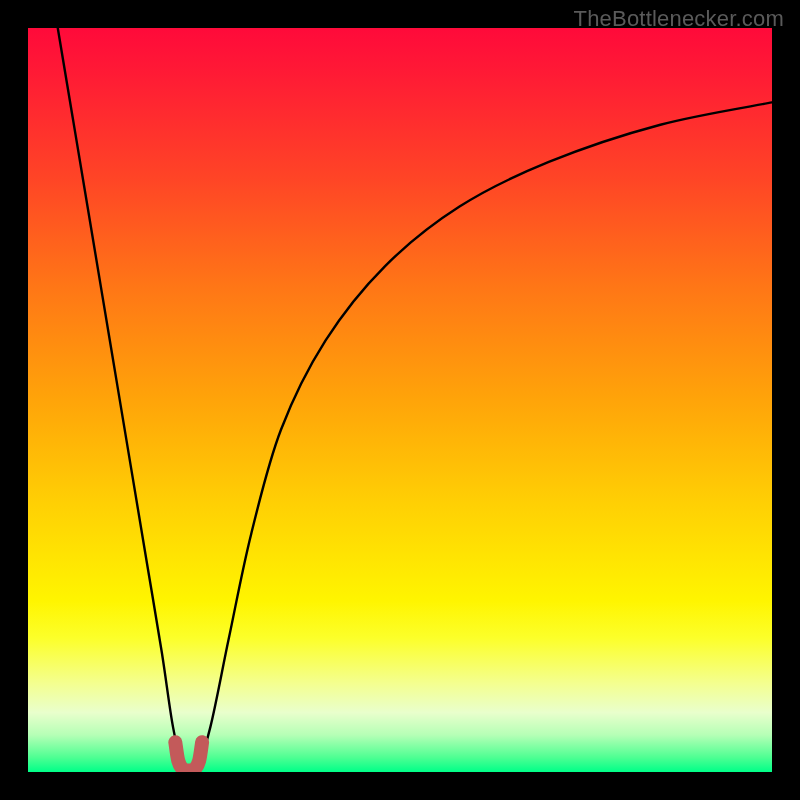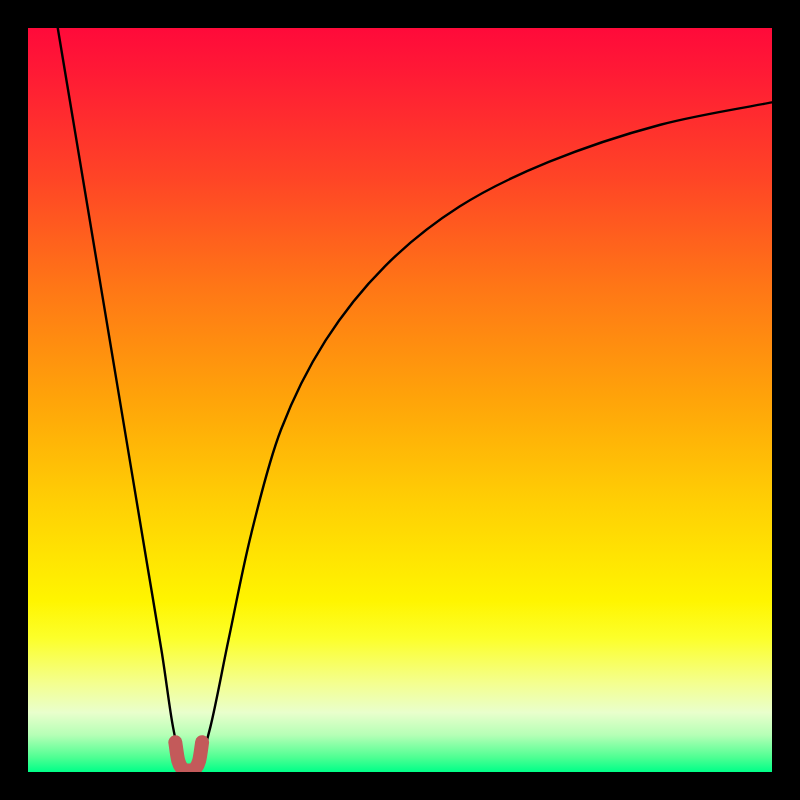--- a/index.html
+++ b/index.html
@@ -73,13 +73,14 @@
 <div class="frame">
 
   <div class="plot-area">
     <div class="gradient-bg"></div>
     <svg class="curve" viewBox="0 0 744 744" preserveAspectRatio="none">
       <path id="main-curve" fill="none" stroke="#000000" stroke-width="2.4" stroke-linecap="round" stroke-linejoin="round" d="M 29.76 0.00 C 32.24 14.88, 39.68 59.52, 44.64 89.28 C 49.60 119.04, 54.56 148.80, 59.52 178.56 C 64.48 208.32, 69.44 238.08, 74.40 267.84 C 79.36 297.60, 84.32 327.36, 89.28 357.12 C 94.24 386.88, 99.20 416.64, 104.16 446.40 C 109.12 476.16, 114.08 505.92, 119.04 535.68 C 124.00 565.44, 129.58 597.68, 133.92 624.96 C 138.26 652.24, 141.36 679.52, 145.08 699.36 C 148.80 719.20, 152.52 736.56, 156.24 744.00 C 159.96 751.44, 163.06 751.44, 167.40 744.00 C 171.74 736.56, 176.70 721.68, 182.28 699.36 C 187.86 677.04, 194.06 642.32, 200.88 610.08 C 207.70 577.84, 214.52 540.64, 223.20 505.92 C 231.88 471.20, 240.56 434.00, 252.96 401.76 C 265.36 369.52, 280.24 339.76, 297.60 312.48 C 314.96 285.20, 334.80 260.40, 357.12 238.08 C 379.44 215.76, 404.24 195.92, 431.52 178.56 C 458.80 161.20, 487.32 147.56, 520.80 133.92 C 554.28 120.28, 595.20 106.64, 632.40 96.72 C 669.60 86.80, 725.40 78.12, 744.00 74.40"></path>
       <path id="valley-mark" fill="none" stroke="#c35a5a" stroke-width="14" stroke-linecap="round" stroke-linejoin="round" d="M 147.31 714.24 C 147.81 717.34, 149.05 728.38, 150.29 732.84 C 151.53 737.30, 153.02 739.41, 154.75 741.02 C 156.49 742.64, 158.72 742.51, 160.70 742.51 C 162.69 742.51, 164.92 742.64, 166.66 741.02 C 168.39 739.41, 169.88 737.30, 171.12 732.84 C 172.36 728.38, 173.60 717.34, 174.10 714.24"></path>
     </svg>
   </div>
 
+  <div class="watermark">TheBottlenecker.com</div>
 </div>
 
 </body></html>

